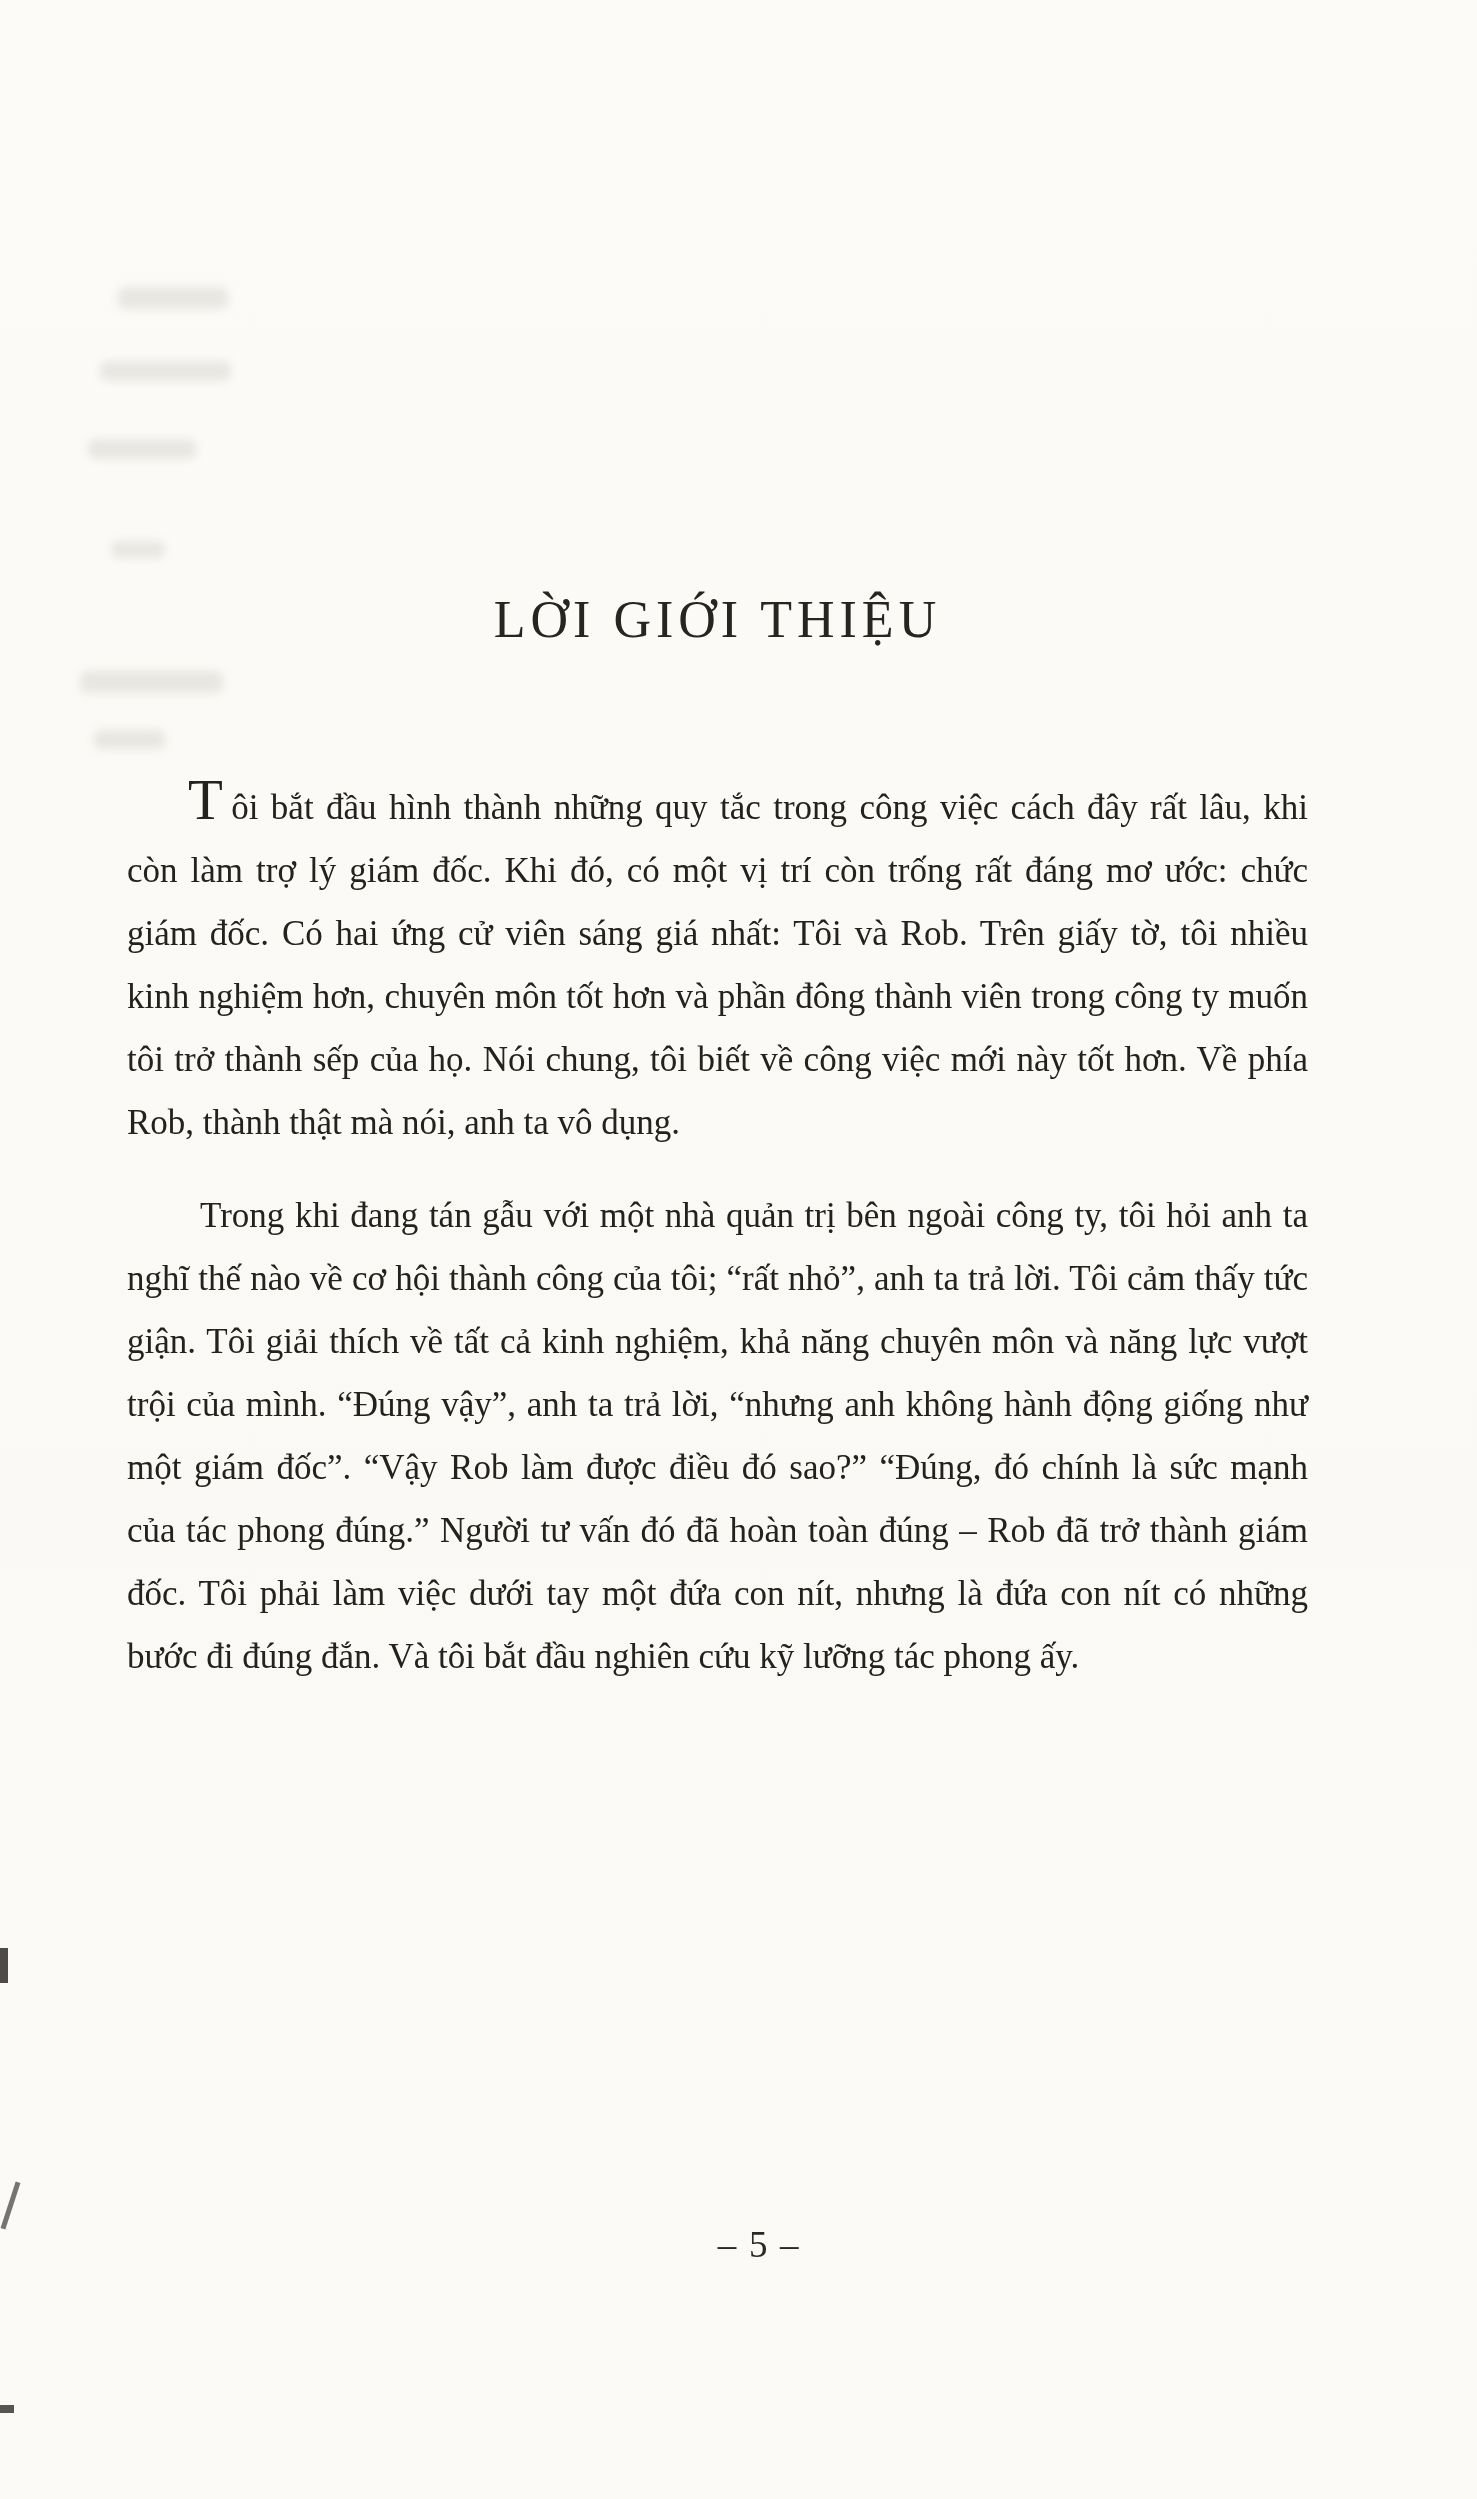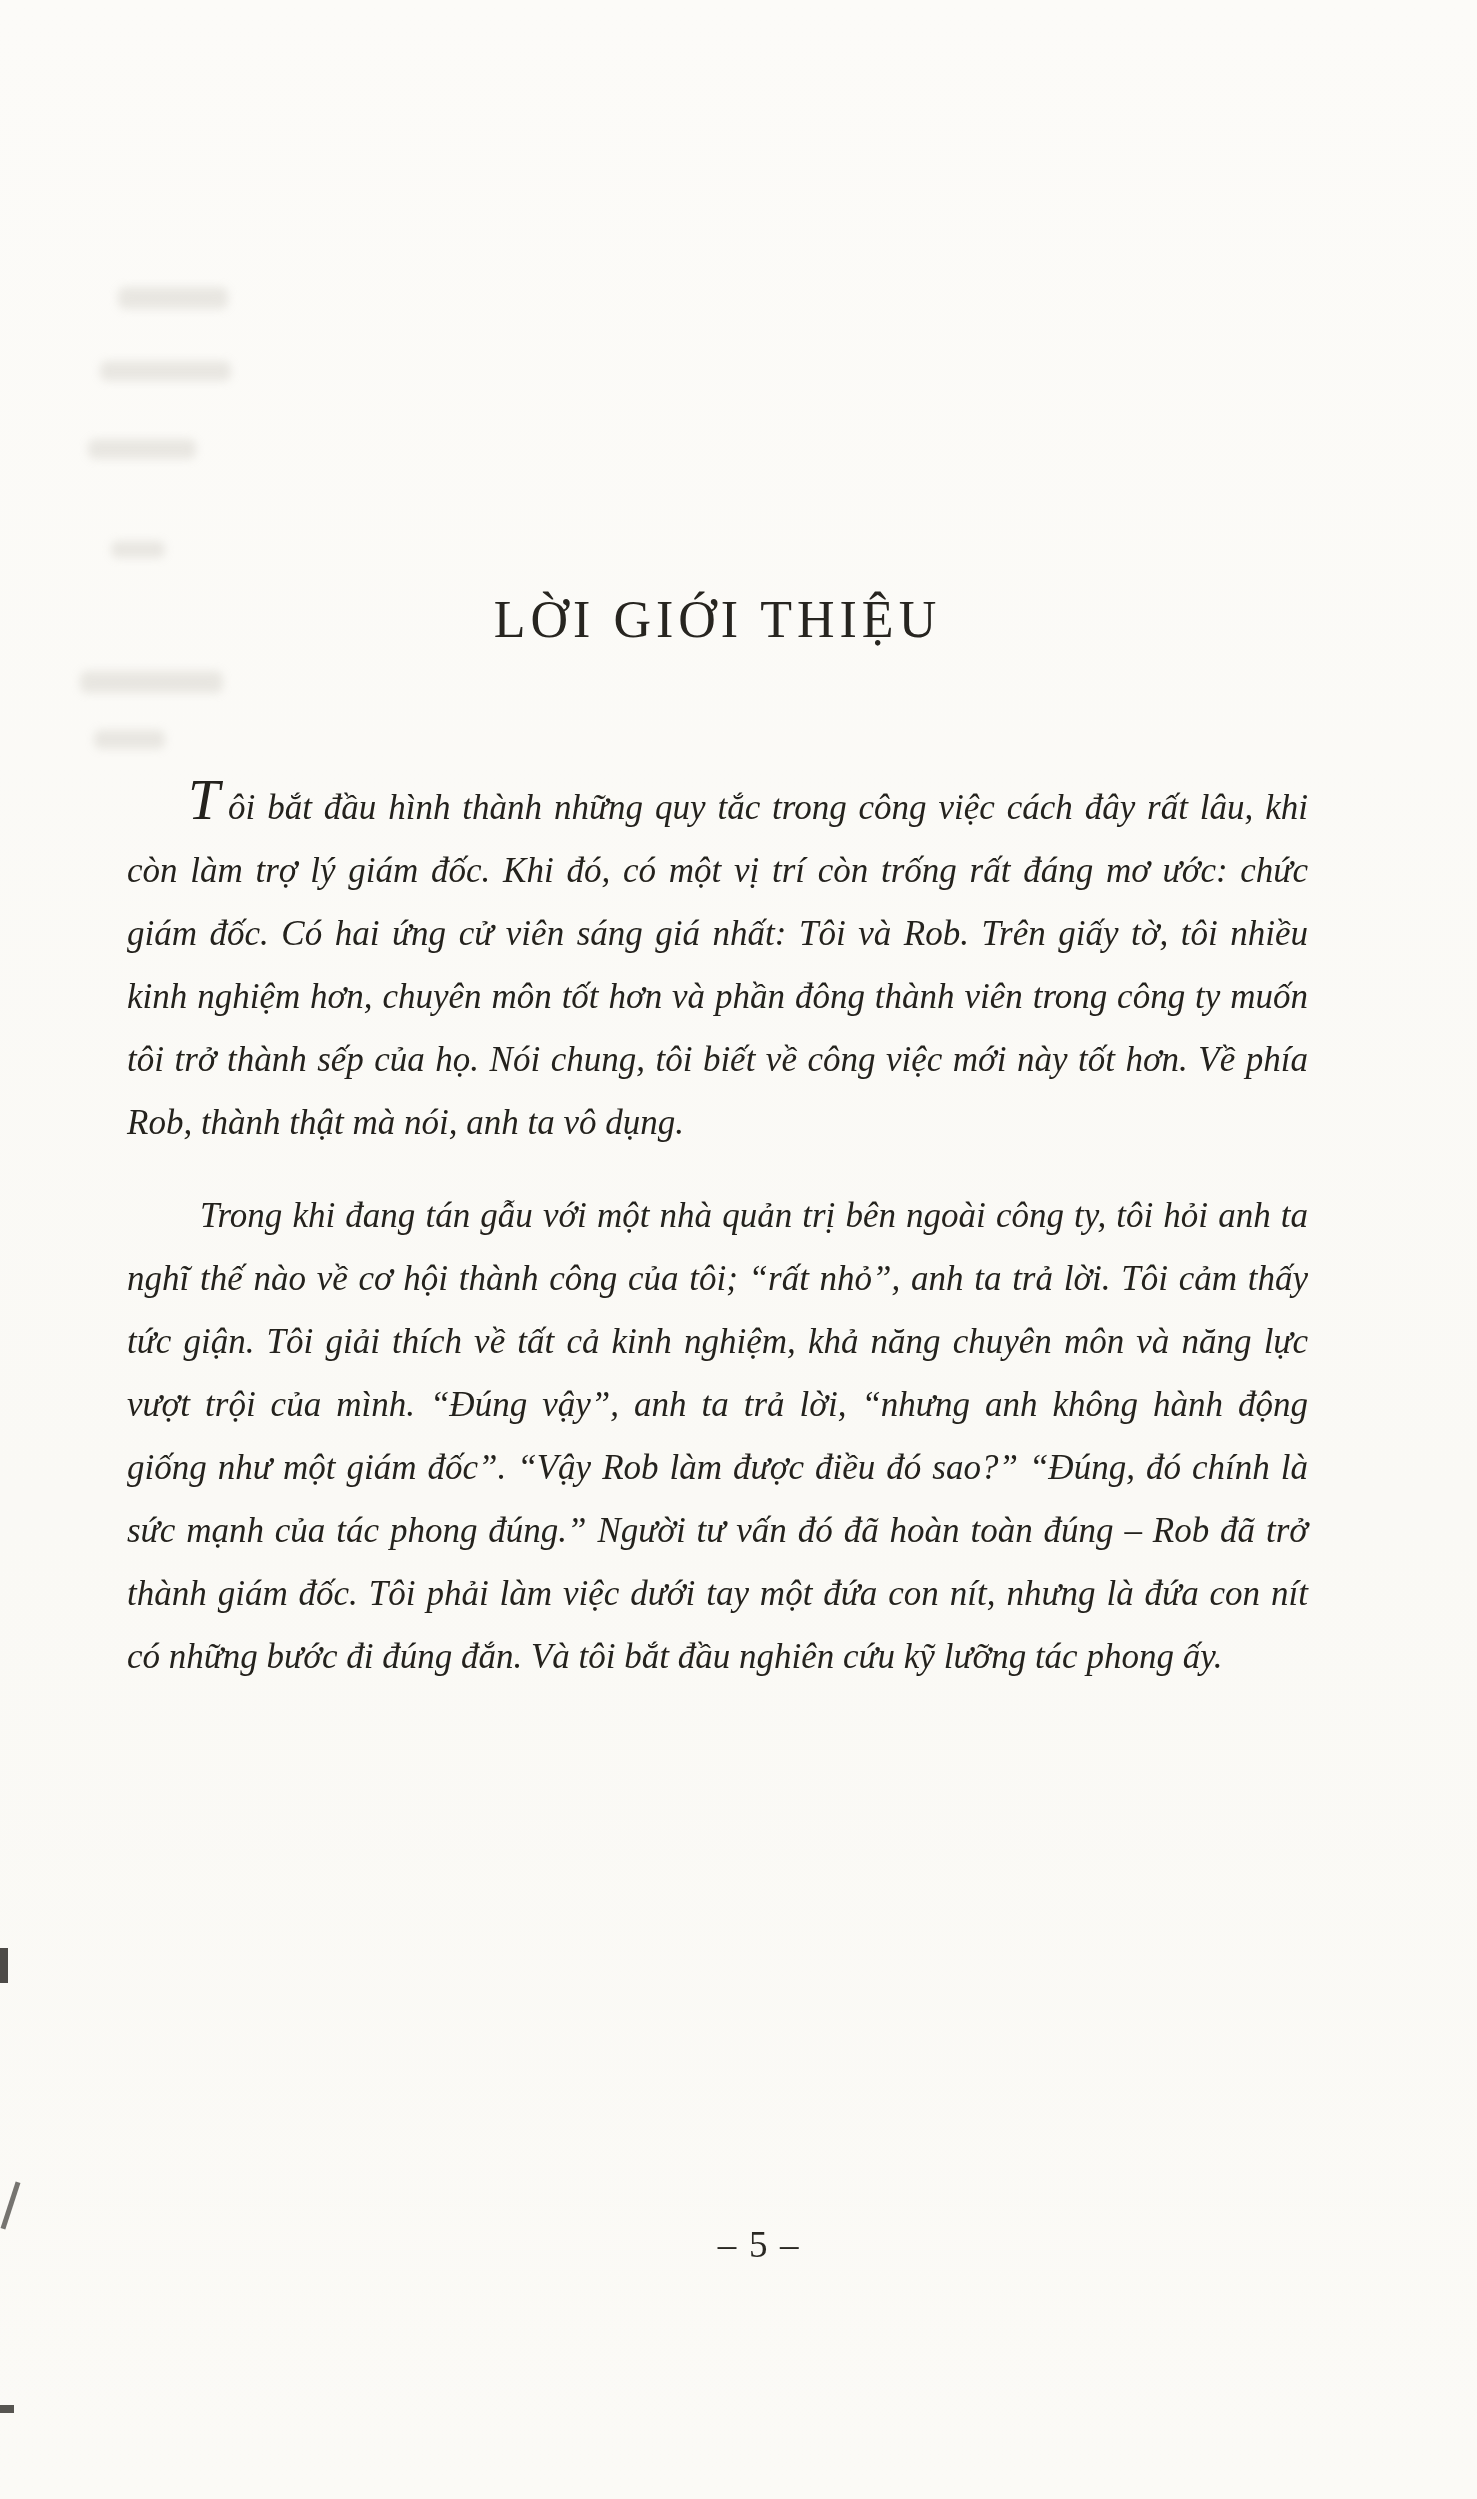--- a/index.html
+++ b/index.html
@@ -41,21 +41,20 @@
     margin-top: 127px;
   }
   p.para {
     font-size: 35px;
     line-height: 63px;
     text-align: justify;
     text-justify: inter-word;
     margin: 0 0 30px 0;
     text-indent: 73px;
     color: #24221d;
-    font-style: italic;
   }
   p.para.first {
     text-indent: 61px;
   }
   .dropcap {
     font-size: 57px;
     line-height: 0;
     margin-right: 8.4px;
     color: #24221d;
   }

